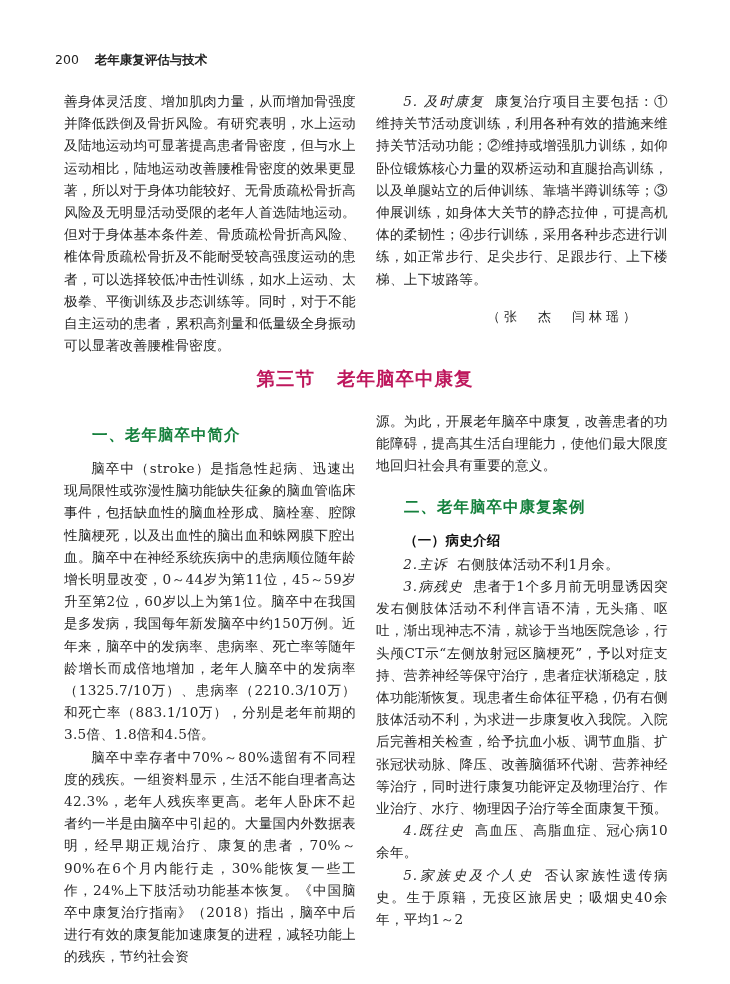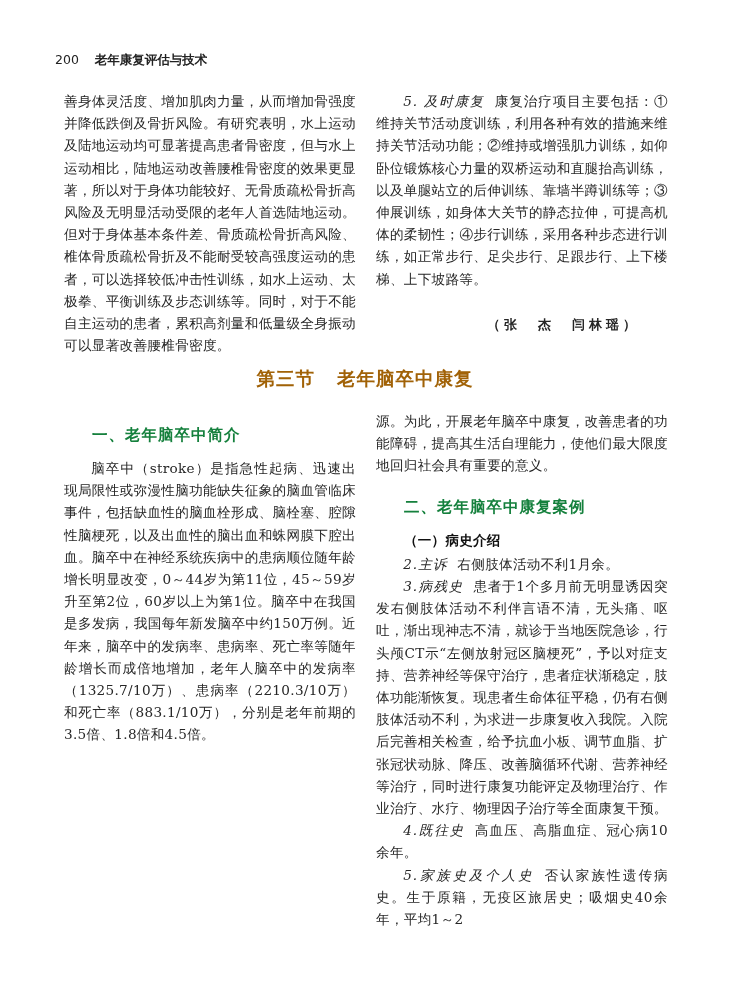--- a/index.html
+++ b/index.html
@@ -11,24 +11,24 @@
   .running-head .bt { font-weight: bold; }
   .col { position: absolute; width: 292px; font-size: 13.6px; line-height: 22.2px;
          text-align: justify; letter-spacing: 0.3px; }
   .col-left-top { left: 64px; top: 90px; }
   .col-right-top { left: 376px; top: 90px; }
   .col-left-bot { left: 64px; top: 423px; }
   .col-right-bot { left: 376px; top: 410px; }
   p { margin: 0; }
   .indent { text-indent: 2em; }
   .lead-term { font-style: italic; letter-spacing: 1px; margin-right: 10px; }
-  .author { text-align: right; margin-top: 24px; letter-spacing: 4px; padding-right: 28px; font-size: 13px; font-weight: bold; }
+  .author { text-align: right; margin-top: 16px; letter-spacing: 4px; padding-right: 28px; font-size: 13px; }
   .section-title { position: absolute; left: 0; width: 730px; top: 366px; text-align: center;
                    font-family: "DejaVu Sans", "Liberation Sans", sans-serif; font-size: 18.5px; font-weight: bold;
-                   color: #a16207; letter-spacing: 1px; }
+                   color: #be185d; letter-spacing: 1px; }
   .section-title .num { margin-right: 22px; }
   .h2 { font-weight: bold; font-size: 15.5px; margin: 0 0 10px 28px; color: #15803d; letter-spacing: 1px; line-height: 24px; }
   .h2.second { margin-top: 18px; }
   .h3 { font-family: "DejaVu Sans", "Liberation Sans", sans-serif; font-weight: bold; font-size: 13.5px;
         margin: 4px 0 2px 28px; color: #111; }
 </style>
 </head>
 <body>
 
 <div class="running-head">
@@ -47,20 +47,21 @@
   <p class="author">（张　杰　闫林瑶）</p>
 </div>
 
 <div class="section-title">
   <span class="num">第三节</span><span>老年脑卒中康复</span>
 </div>
 
 <div class="col col-left-bot">
   <div class="h2">一、老年脑卒中简介</div>
   <p class="indent">脑卒中（stroke）是指急性起病、迅速出现局限性或弥漫性脑功能缺失征象的脑血管临床事件，包括缺血性的脑血栓形成、脑栓塞、腔隙性脑梗死，以及出血性的脑出血和蛛网膜下腔出血。脑卒中在神经系统疾病中的患病顺位随年龄增长明显改变，0～44岁为第11位，45～59岁升至第2位，60岁以上为第1位。脑卒中在我国是多发病，我国每年新发脑卒中约150万例。近年来，脑卒中的发病率、患病率、死亡率等随年龄增长而成倍地增加，老年人脑卒中的发病率（1325.7/10万）、患病率（2210.3/10万）和死亡率（883.1/10万），分别是老年前期的3.5倍、1.8倍和4.5倍。</p>
+  <p class="indent">脑卒中幸存者中70%～80%遗留有不同程度的残疾。一组资料显示，生活不能自理者高达42.3%，老年人残疾率更高。老年人卧床不起者约一半是由脑卒中引起的。大量国内外数据表明，经早期正规治疗、康复的患者，70%～90%在6个月内能行走，30%能恢复一些工作，24%上下肢活动功能基本恢复。《中国脑卒中康复治疗指南》（2018）指出，脑卒中后进行有效的康复能加速康复的进程，减轻功能上的残疾，节约社会资</p>
 </div>
 
 <div class="col col-right-bot">
   <p>源。为此，开展老年脑卒中康复，改善患者的功能障碍，提高其生活自理能力，使他们最大限度地回归社会具有重要的意义。</p>
   <div class="h2 second">二、老年脑卒中康复案例</div>
   <div class="h3">（一）病史介绍</div>
   <p class="indent"><span class="lead-term">2.主诉</span><span>右侧肢体活动不利1月余。</span></p>
   <p class="indent"><span class="lead-term">3.病残史</span><span>患者于1个多月前无明显诱因突发右侧肢体活动不利伴言语不清，无头痛、呕吐，渐出现神志不清，就诊于当地医院急诊，行头颅CT示“左侧放射冠区脑梗死”，予以对症支持、营养神经等保守治疗，患者症状渐稳定，肢体功能渐恢复。现患者生命体征平稳，仍有右侧肢体活动不利，为求进一步康复收入我院。入院后完善相关检查，给予抗血小板、调节血脂、扩张冠状动脉、降压、改善脑循环代谢、营养神经等治疗，同时进行康复功能评定及物理治疗、作业治疗、水疗、物理因子治疗等全面康复干预。</span></p>
   <p class="indent"><span class="lead-term">4.既往史</span><span>高血压、高脂血症、冠心病10余年。</span></p>
   <p class="indent"><span class="lead-term">5.家族史及个人史</span><span>否认家族性遗传病史。生于原籍，无疫区旅居史；吸烟史40余年，平均1～2</span></p>

